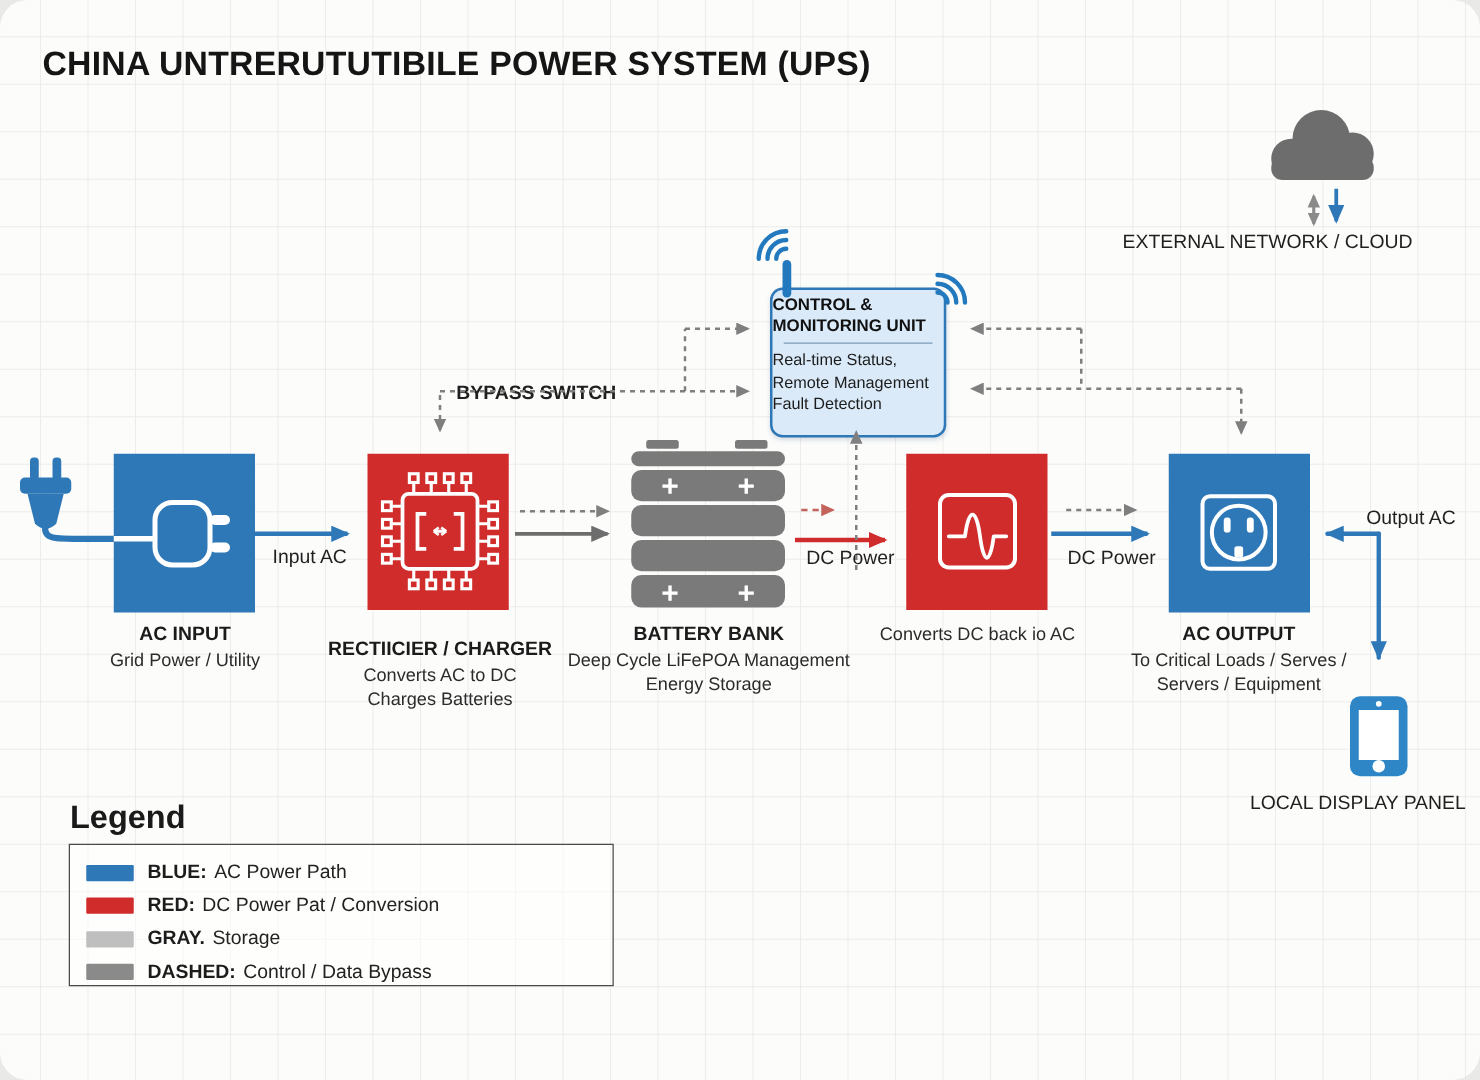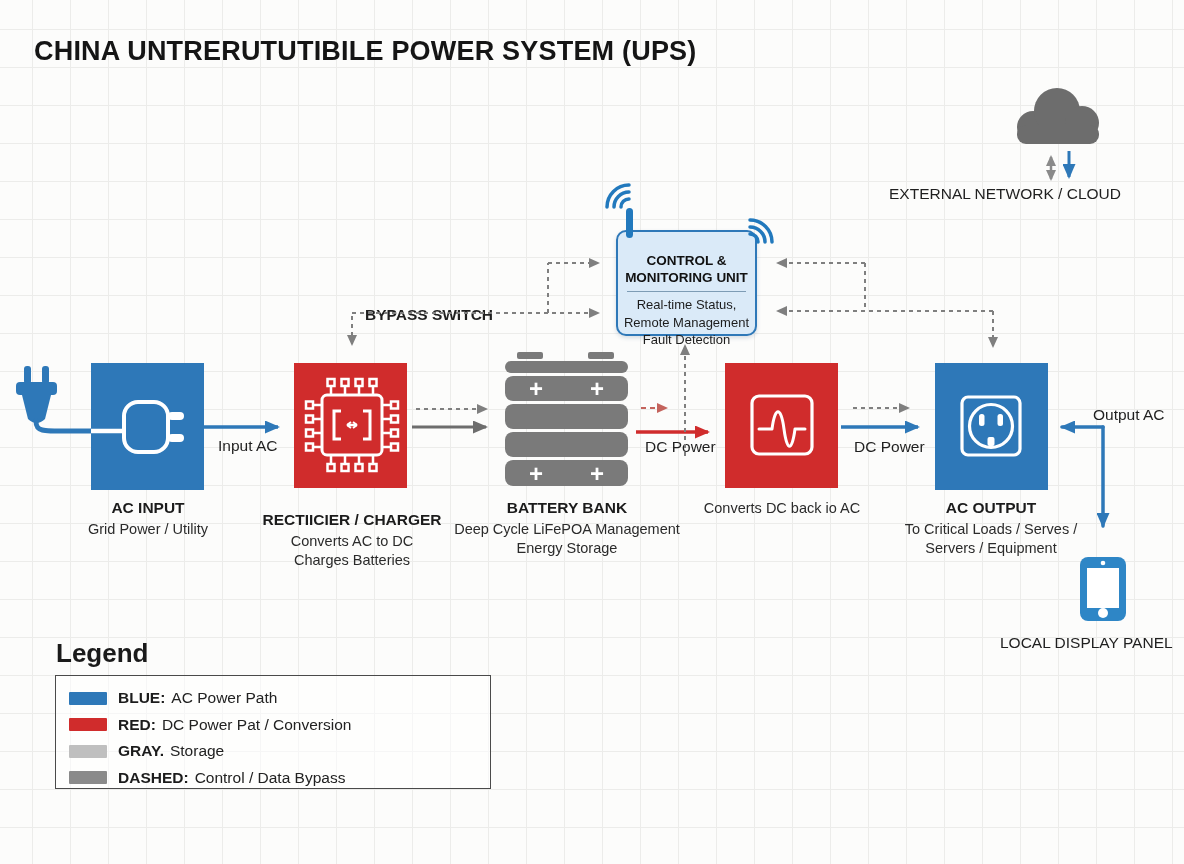--- a/index.html
+++ b/index.html
@@ -5,41 +5,42 @@
   html,body{margin:0;padding:0;background:#e9e9e7;}
   .canvas{
     position:relative;width:1184px;height:864px;overflow:hidden;
     font-family:"Liberation Sans", sans-serif;color:#1c1c1c;
     background-color:#fcfcfb;
     background-image:
       linear-gradient(#ececea 1px, transparent 1px),
       linear-gradient(90deg,#ececea 1px, transparent 1px);
     background-size:38px 38px;
     background-position:-6px -9px;
+    border-radius:22px;
   }
   h1{position:absolute;left:34px;top:36px;margin:0;font-size:27px;font-weight:bold;
      letter-spacing:.2px;color:#151515;white-space:nowrap;}
   .subtitle{position:absolute;left:35px;top:74px;font-size:21px;color:#3c3c3c;white-space:nowrap;}
 
   .block{position:absolute;}
   .b-blue{background:#2e78b8;}
   .b-red{background:#d02c2c;}
 
   .blabel{position:absolute;text-align:center;}
   .blabel .bt{font-size:15.5px;font-weight:bold;color:#1b1b1b;margin-bottom:3px;}
   .blabel .bs{font-size:14.5px;color:#2b2b2b;line-height:18.5px;}
 
   .flowlabel{position:absolute;font-size:15.5px;color:#1f1f1f;white-space:nowrap;}
   .flowlabel.bold{font-weight:700;margin-top:16px;}
 
   .control-box{
-    position:absolute;left:616px;top:230px;width:141px;height:106px;box-sizing:border-box;
+    position:absolute;left:616px;top:230px;width:141px;height:120px;box-sizing:border-box;
     background:#daeaf8;border:2.5px solid #2e78b8;border-radius:10px;
     box-shadow:0 2px 4px rgba(40,80,120,.18);
-    text-align:center;padding-top:20px;
+    padding-top:3px;
   }
   .control-box .ct{font-size:13.5px;font-weight:bold;line-height:17px;color:#111;}
   .control-box .sep{border-top:1.5px solid #7d9cb5;margin:5px 9px 4px 9px;}
   .control-box .cd{font-size:13px;line-height:17.5px;color:#1c1c1c;}
 
   .legend-title{position:absolute;left:56px;top:638px;font-size:26px;font-weight:bold;color:#1a1a1a;}
   .legend-box{
     position:absolute;left:55px;top:675px;width:436px;height:114px;box-sizing:border-box;
     border:1.5px solid #4a4a4a;background:rgba(255,255,255,.55);
     padding:9px 0 0 13px;
@@ -93,21 +94,21 @@
     <div class="bt">AC OUTPUT</div>
     <div class="bs">To Critical Loads / Serves /</div>
     <div class="bs">Servers / Equipment</div>
   </div>
 
   <div class="flowlabel" style="left:218px;top:437px;">Input AC</div>
   <div class="flowlabel" style="left:645px;top:438px;">DC Power</div>
   <div class="flowlabel" style="left:854px;top:438px;">DC Power</div>
   <div class="flowlabel" style="left:1093px;top:406px;">Output AC</div>
   <div class="flowlabel bold" style="left:365px;top:290px;">BYPASS SWITCH</div>
-  <div class="flowlabel" style="left:880px;top:185px;width:250px;text-align:center;">EXTERNAL NETWORK / CLOUD</div>
+  <div class="flowlabel" style="left:880px;top:185px;width:250px;text-align:right;">EXTERNAL NETWORK / CLOUD</div>
   <div class="flowlabel" style="left:1000px;top:634px;width:170px;">LOCAL DISPLAY PANEL</div>
 
   <div class="legend-title">Legend</div>
   <div class="legend-box">
     <div class="legend-row">
       <span class="sw" style="background:#2e78b8;"></span>
       <span class="term">BLUE:</span>
       <span class="desc">AC Power Path</span>
     </div>
     <div class="legend-row">

